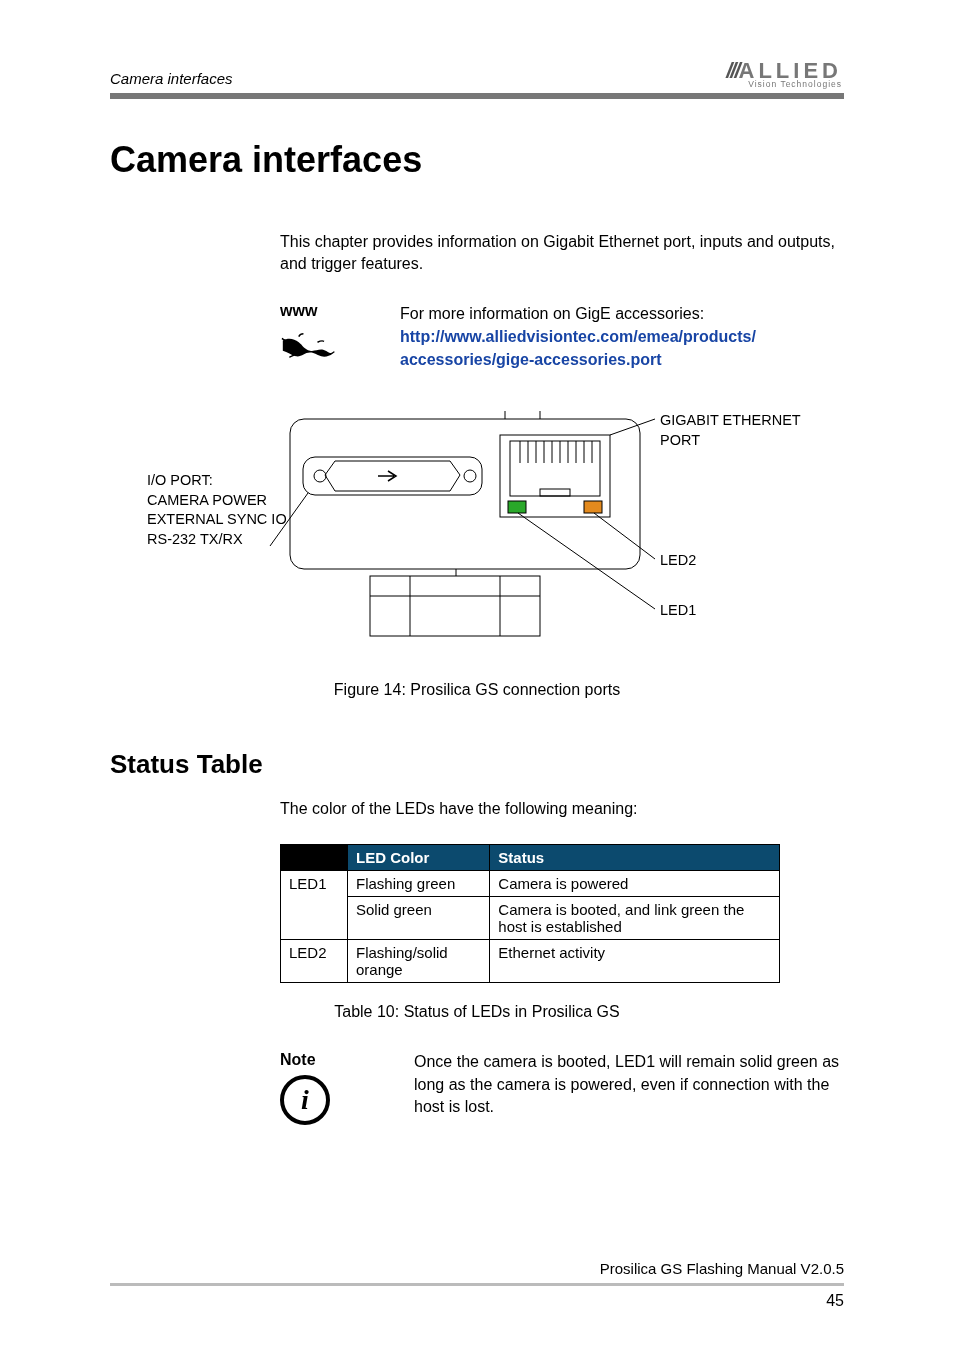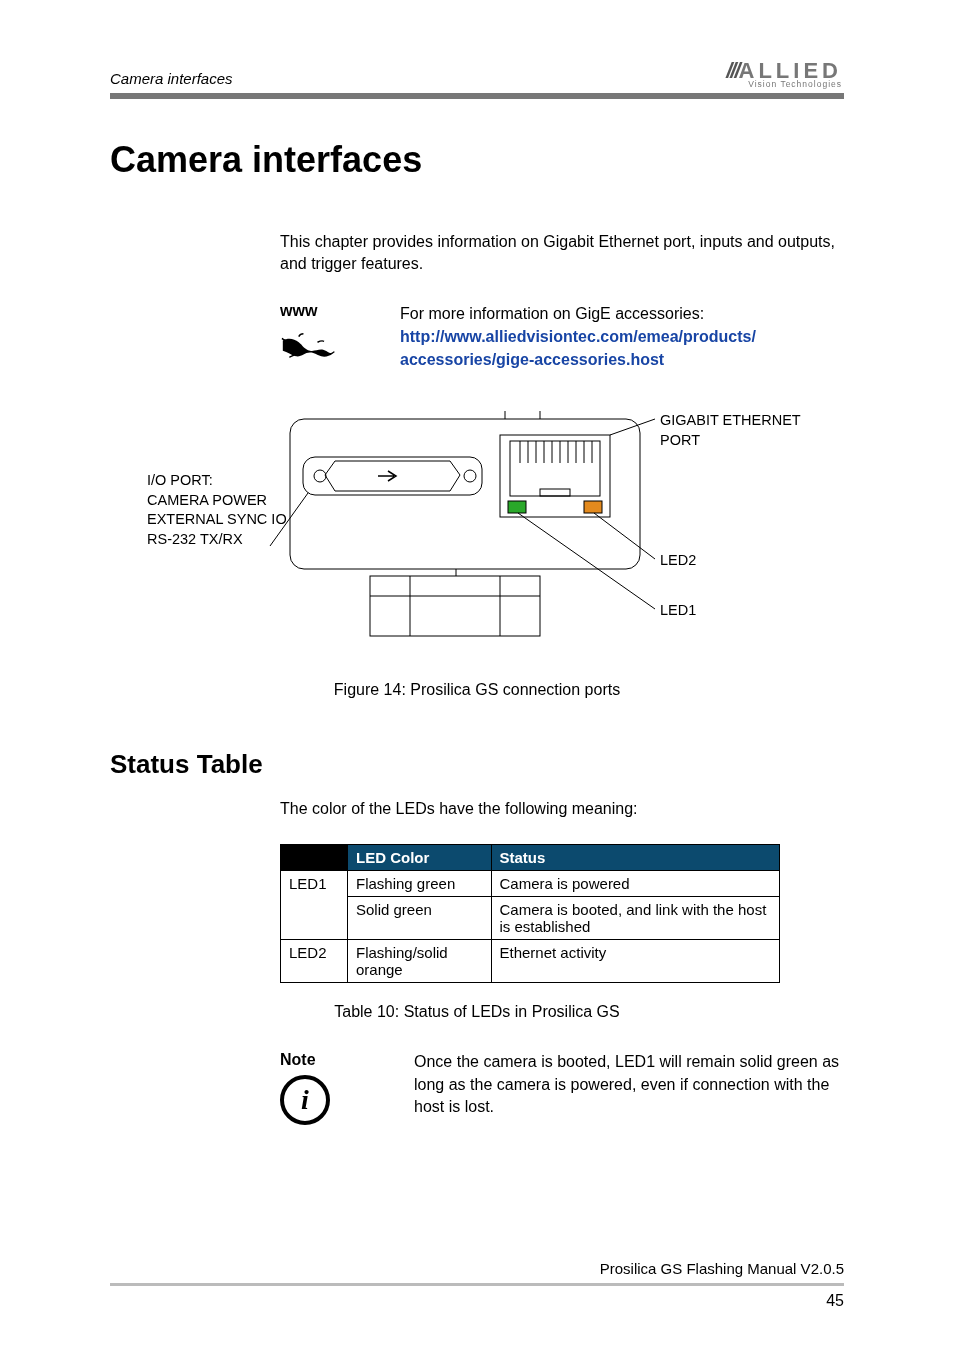--- a/index.html
+++ b/index.html
@@ -154,21 +154,21 @@
       <div>
         <div class="www-label">www</div>
         <svg class="www-icon" viewBox="0 0 64 40">
           <path d="M3 14c6-3 12-2 17 2 4 3 6 8 12 9 5 1 9-2 14-1 4 1 6 4 10 4-3 3-8 4-12 3-4-1-7-4-12-4-6 0-9 5-15 4-5-1-9-5-14-6 0-4 0-7 0-11z" fill="#000"></path>
           <path d="M2 12c2 1 4 3 6 2M20 10c1-2 3-3 5-3M40 16c2-1 5-2 7-1M50 28c3 1 6 0 8-2M10 32c3-1 5-3 8-3" stroke="#000" stroke-width="1.5" fill="none"></path>
         </svg>
       </div>
       <div style="font-size:16px; line-height:1.45;">
         <span>For more information on GigE accessories:</span><br>
         <a class="link">http://www.alliedvisiontec.com/emea/products/</a><br>
-        <a class="link">accessories/gige-accessories.host</a>
+        <a class="link">accessories/gige-accessories.port</a>
       </div>
     </div>
   </div>
 
   <div class="figure-wrap">
 
     <div class="fig-label" style="left:37px; top:70px;">
       <span>I/O PORT:</span><br>
       <span>CAMERA POWER</span><br>
       <span>EXTERNAL SYNC IO</span><br>
@@ -247,21 +247,21 @@
       <th>LED Color</th>
       <th>Status</th>
     </tr>
     <tr>
       <td rowspan="2">LED1</td>
       <td>Flashing green</td>
       <td>Camera is powered</td>
     </tr>
     <tr>
       <td>Solid green</td>
-      <td>Camera is booted, and link with the host is established</td>
+      <td>Camera is booted, and link green the host is established</td>
     </tr>
     <tr>
       <td>LED2</td>
       <td>Flashing/solid orange</td>
       <td>Ethernet activity</td>
     </tr>
   </tbody>
     </table>
 
   <div class="tbl-caption">Table 10: Status of LEDs in Prosilica GS</div>

